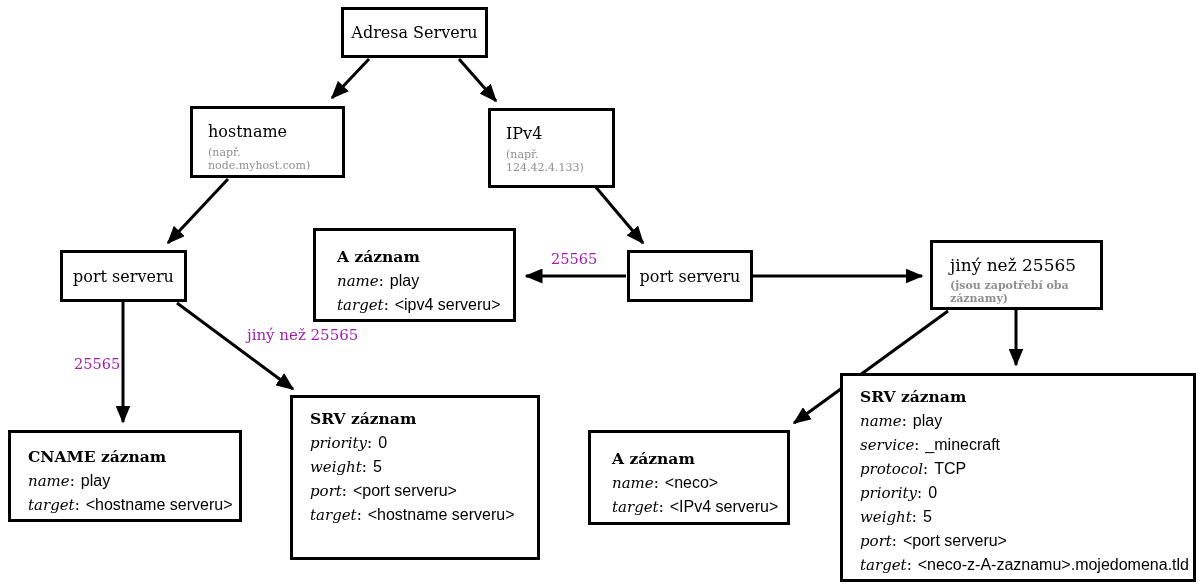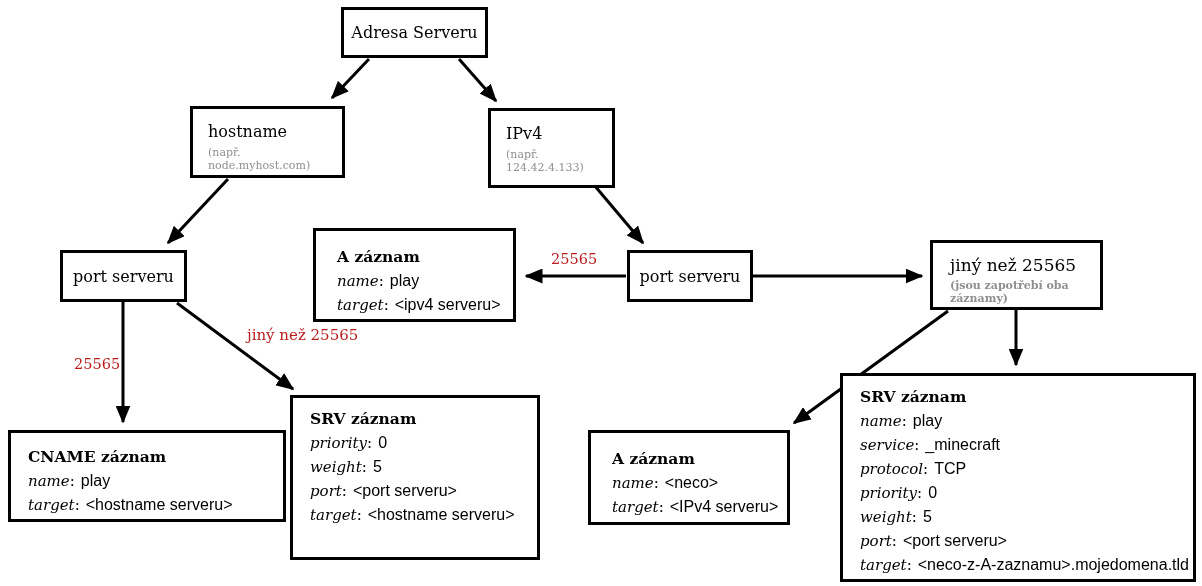--- a/index.html
+++ b/index.html
@@ -56,21 +56,21 @@
   .sep { font-style: normal; }
   .fv {
     font-family: Liberation Sans, sans-serif;
     font-size: 16px;
     margin-left: 6px;
     margin-top: 28px;
   }
   .edge-label {
     position: absolute;
     font-size: 14.5px;
-    color: #b91c1c;
+    color: #a21caf;
     white-space: nowrap;
   }
 </style>
 </head>
 <body>
 
 <div class="canvas">
 
   <svg class="edges" viewBox="0 0 1202 586">
     <defs>
@@ -116,21 +116,21 @@
     <div class="title" style="font-size:17px;">jiný než 25565</div>
     <div class="subtitle" style="margin-top:4px;font-weight:bold;">(jsou zapotřebí oba záznamy)</div>
   </div>
 
   <div class="record" style="left:313px; top:228px; width:203px; height:94px; padding-top:14px; padding-left:21px;">
     <div class="rtitle">A záznam</div>
     <div class="field"><span class="fl">name</span><span class="sep">:</span><span class="fv">play</span></div>
     <div class="field"><span class="fl">target</span><span class="sep">:</span><span class="fv">&lt;ipv4 serveru&gt;</span></div>
   </div>
 
-  <div class="record" style="left:8px; top:430px; width:278px; height:92px; padding-top:12px;">
+  <div class="record" style="left:8px; top:430px; width:234px; height:92px; padding-top:12px;">
     <div class="rtitle">CNAME záznam</div>
     <div class="field"><span class="fl">name</span><span class="sep">:</span><span class="fv">play</span></div>
     <div class="field"><span class="fl">target</span><span class="sep">:</span><span class="fv">&lt;hostname serveru&gt;</span></div>
   </div>
 
   <div class="record" style="left:290px; top:395px; width:250px; height:165px;">
     <div class="rtitle">SRV záznam</div>
     <div class="field"><span class="fl">priority</span><span class="sep">:</span><span class="fv">0</span></div>
     <div class="field"><span class="fl">weight</span><span class="sep">:</span><span class="fv">5</span></div>
     <div class="field"><span class="fl">port</span><span class="sep">:</span><span class="fv">&lt;port serveru&gt;</span></div>

